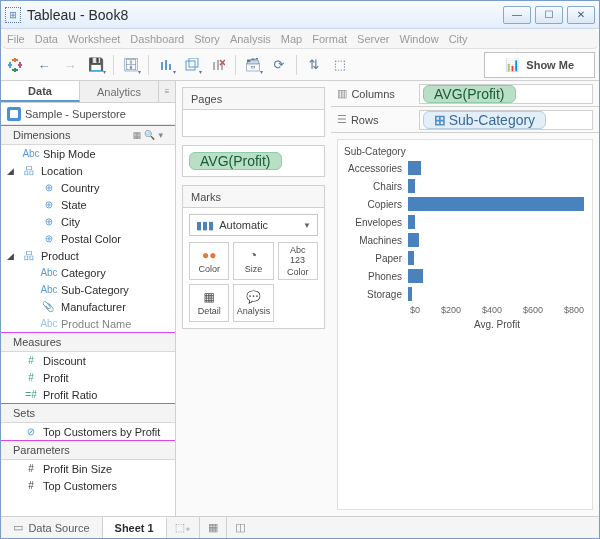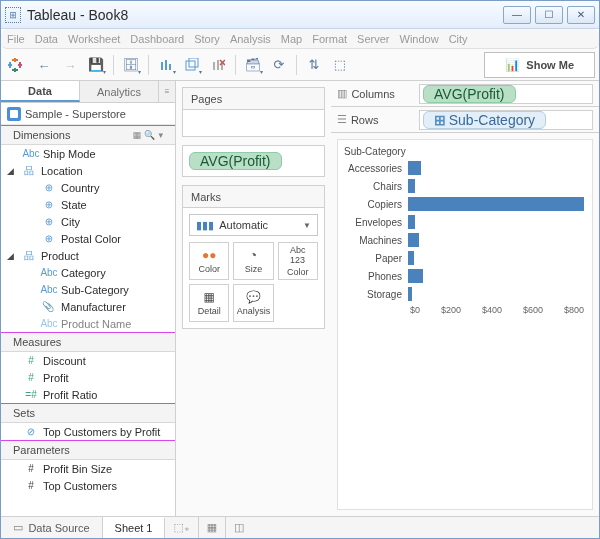--- a/index.html
+++ b/index.html
@@ -79,21 +79,21 @@
 .bar-area{flex:1;height:100%;display:flex;align-items:center;position:relative;}
 .bar{height:14px;background:#4a82bd;}
 .axis-area{display:flex;margin-top:2px;}
 .axis-spacer{width:66px;}
 .axis-ticks{flex:1;display:flex;justify-content:space-between;font-size:9px;color:#666;}
 .axis-title{text-align:center;font-size:10px;color:#4a4a4a;margin-top:2px;}
 
 
 .bottombar{height:22px;border-top:1px solid #d0d0d0;display:flex;align-items:center;background:#f5f5f5;}
 .btab{height:100%;display:flex;align-items:center;padding:0 12px;border-right:1px solid #d0d0d0;font-size:11px;color:#5a5a5a;gap:5px;}
-.btab.active{background:#fff;border-top:2px solid #fff;margin-top:-1px;color:#2c2c2c;font-weight:normal;}
+.btab.active{background:#fff;border-top:2px solid #fff;margin-top:-1px;color:#2c2c2c;font-weight:bold;}
 .btab-icon{color:#888;font-size:11px;}
 .pill .plus{font-weight:bold;margin-right:3px;color:#5a8fc4;}
 </style>
 </head>
 <body>
 
 <div class="window">
 
   <div class="titlebar">
     <div class="titlebar-icon">⊞</div>
@@ -411,20 +411,21 @@
           <div class="axis-ticks" id="axis-ticks">
               <span>$0</span>
               <span>$200</span>
               <span>$400</span>
               <span>$600</span>
               <span>$800</span>
             </div>
         </div>
         <div class="axis-area">
           <div class="axis-spacer"></div>
+          <div class="axis-title" style="flex:1">Avg. Profit</div>
         </div>
       </div>
     </div>
 
   </div>
 
   <div class="bottombar">
     <div class="btab">
         <span class="btab-icon">▭</span>
         <span>Data Source</span>

